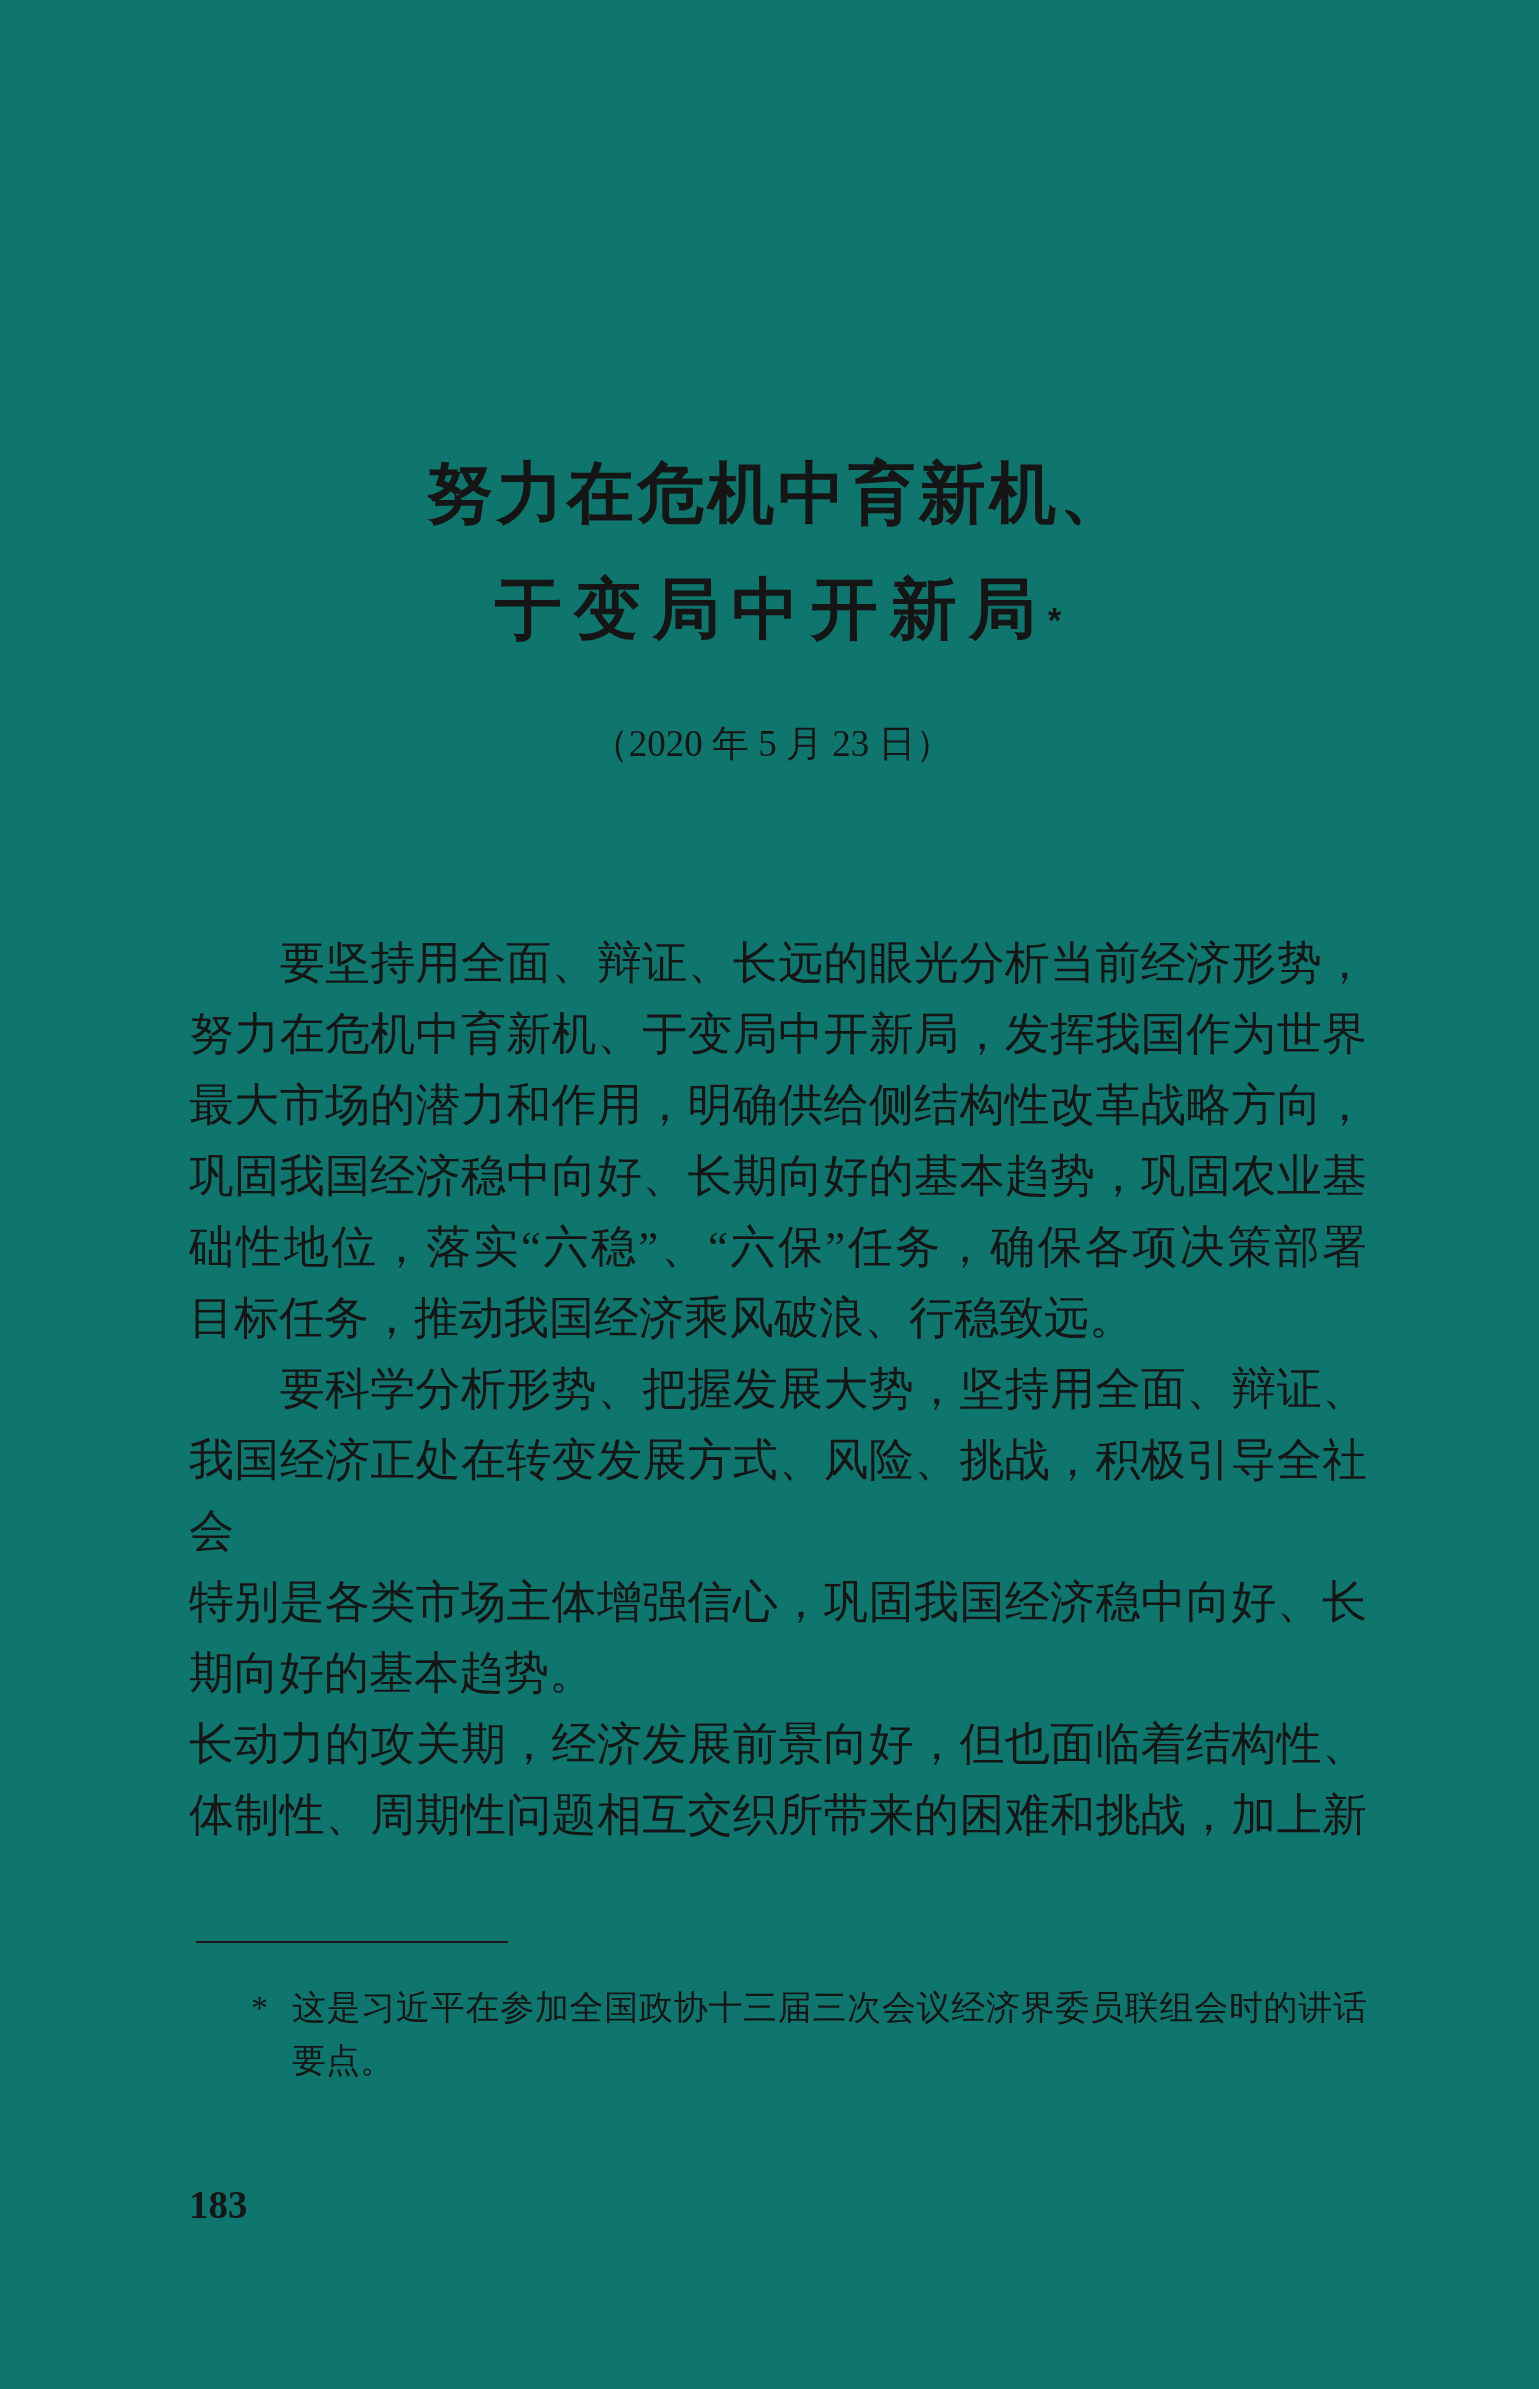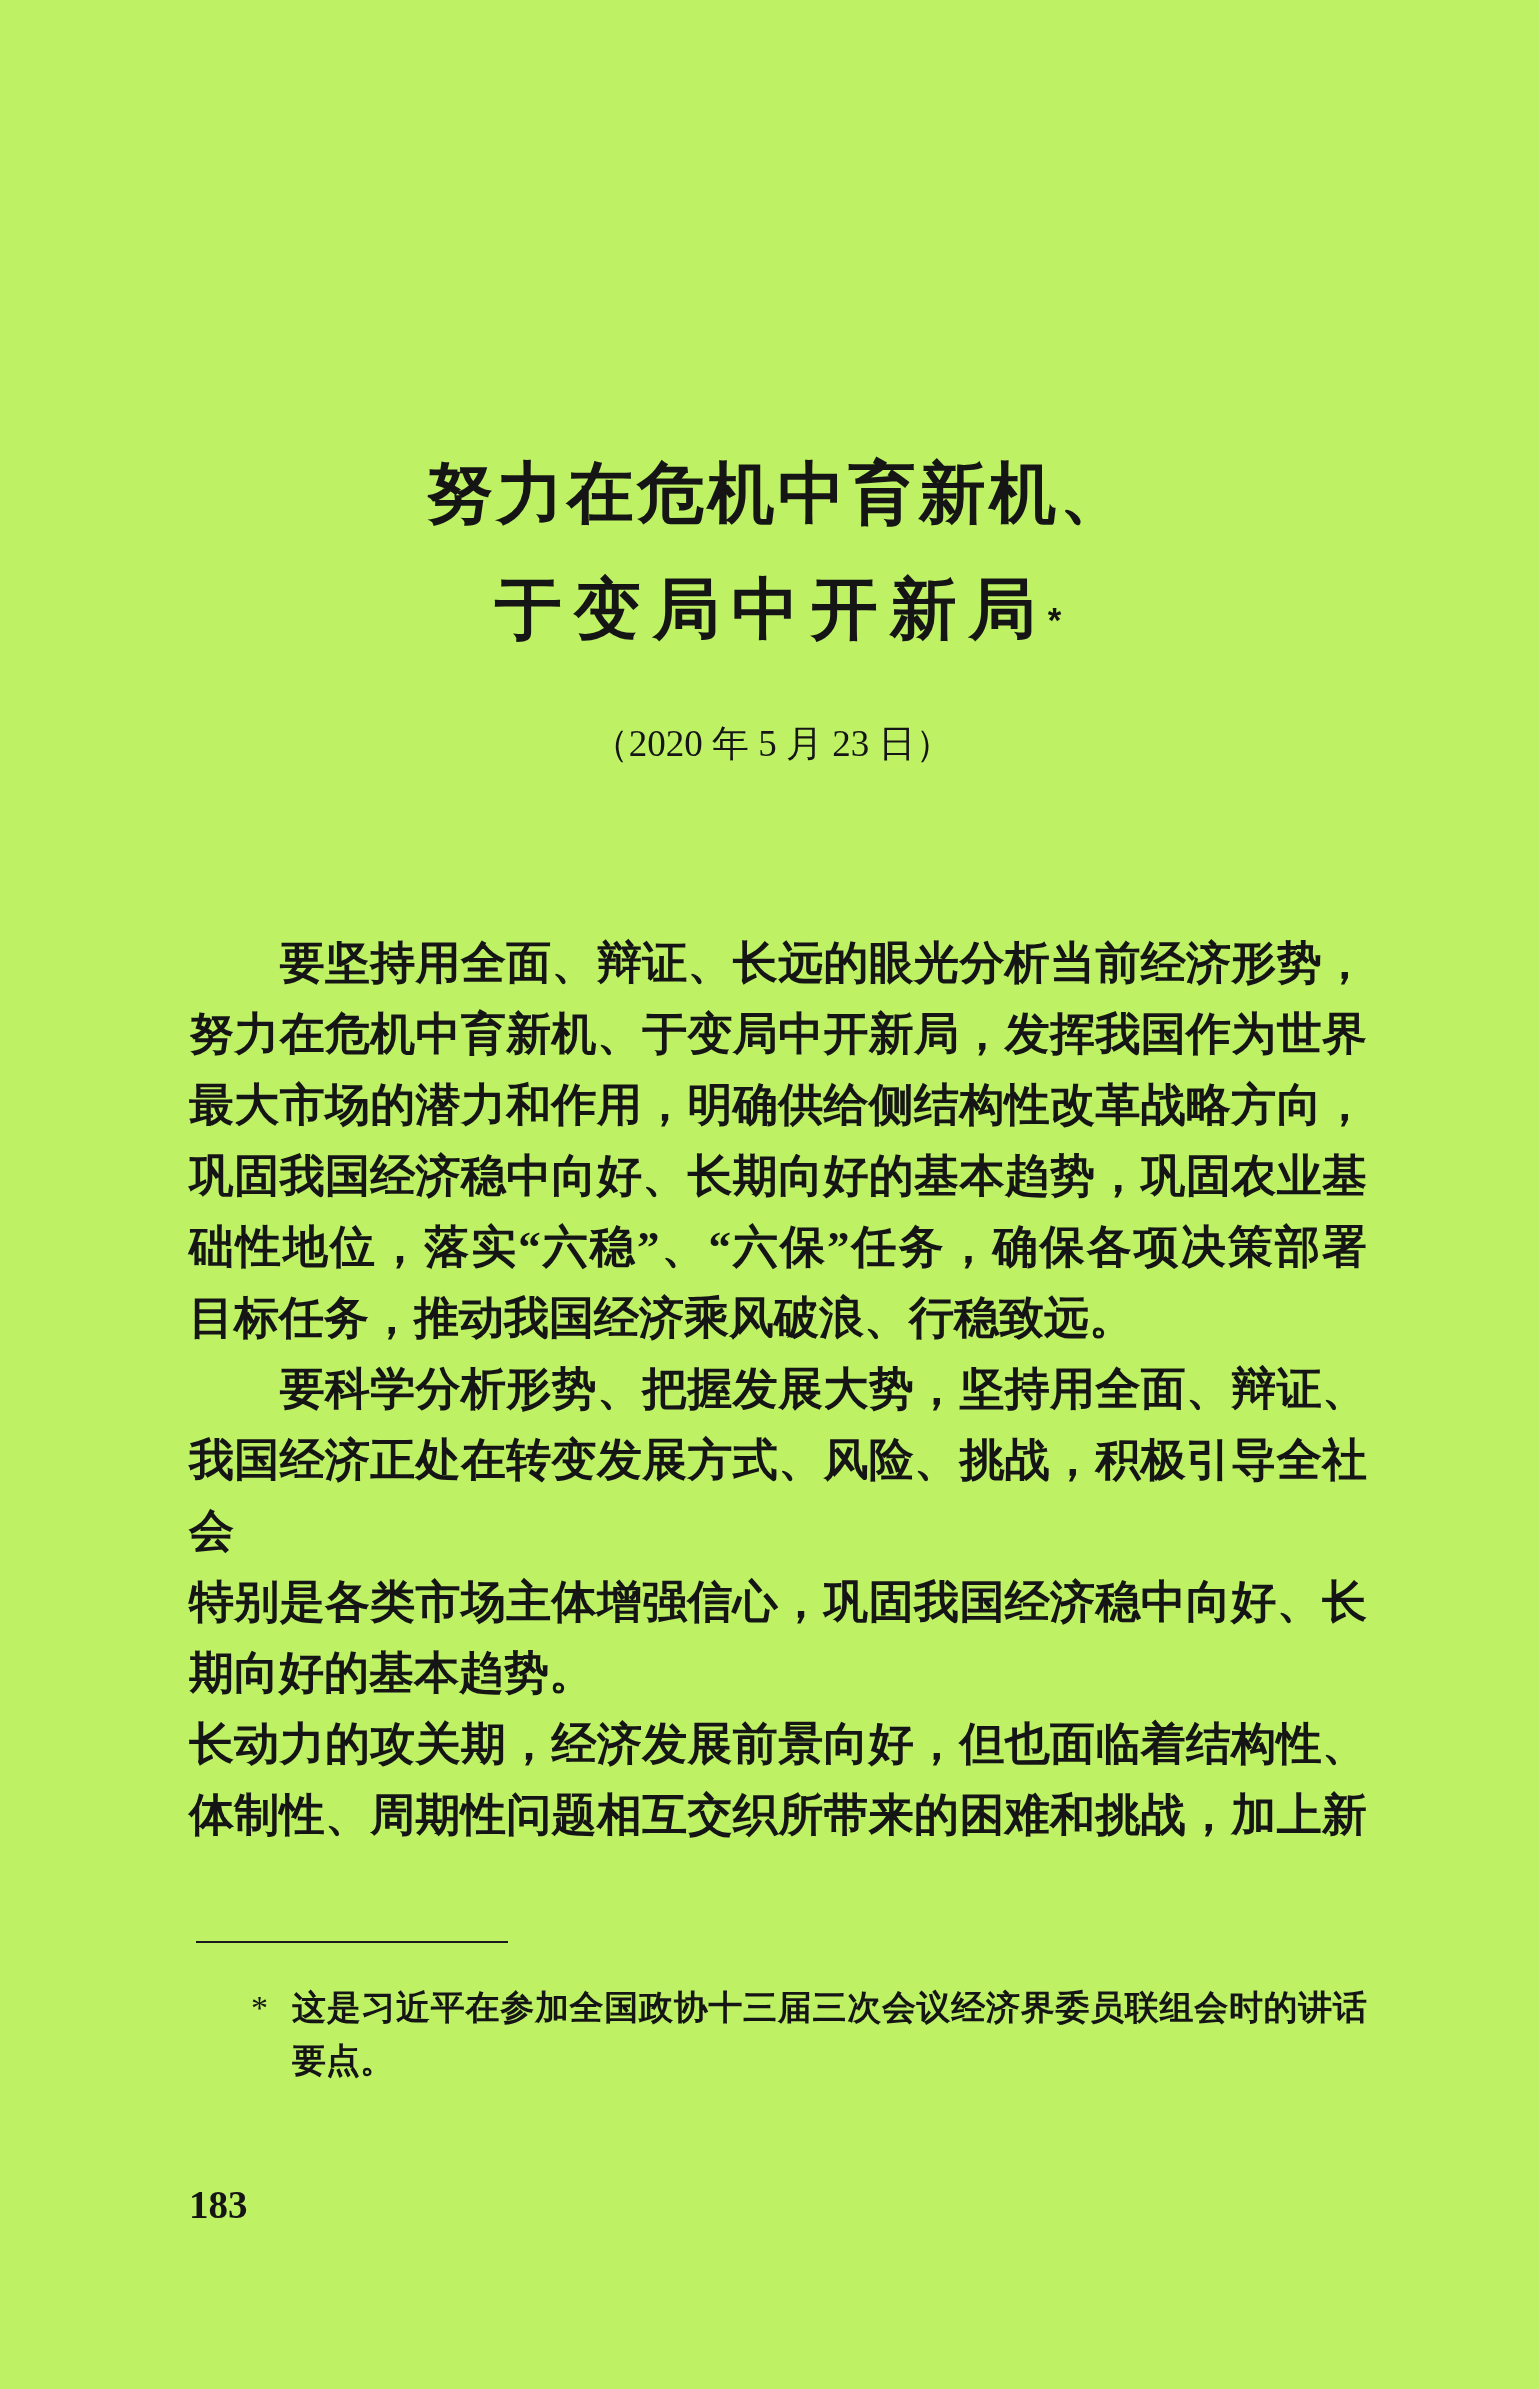--- a/index.html
+++ b/index.html
@@ -1,21 +1,21 @@
 <!DOCTYPE html>
 <html style="font-size:13.8px"><head>
 <meta charset="utf-8">
 <style>
   * { margin: 0; padding: 0; box-sizing: border-box; }
   html, body { background: #ffffff; }
   .page {
     position: relative;
     width: 1539px;
     height: 2389px;
-    background: #bef264;
+    background: #0f766e;
     color: #151515;
     overflow: hidden;
   }
   .title {
     position: absolute;
     top: 435px;
     left: 189px;
     width: 1178px;
     text-align: center;
     font-family: "Liberation Sans", "DejaVu Sans", sans-serif;
@@ -43,21 +43,21 @@
   }
   .body-text {
     position: absolute;
     top: 928px;
     left: 189px;
     width: 1178px;
     font-family: "Liberation Serif", "DejaVu Serif", serif;
     font-size: 45px;
     line-height: 71px;
   }
-  .line { text-align: justify; text-align-last: justify; font-weight: bold; }
+  .line { text-align: justify; text-align-last: justify; }
   .line.short { text-align-last: left; }
   .divider {
     position: absolute;
     top: 1941px;
     left: 196px;
     width: 312px;
     border-top: 2.6px solid #1a1a1a;
   }
   .footnote {
     position: absolute;

